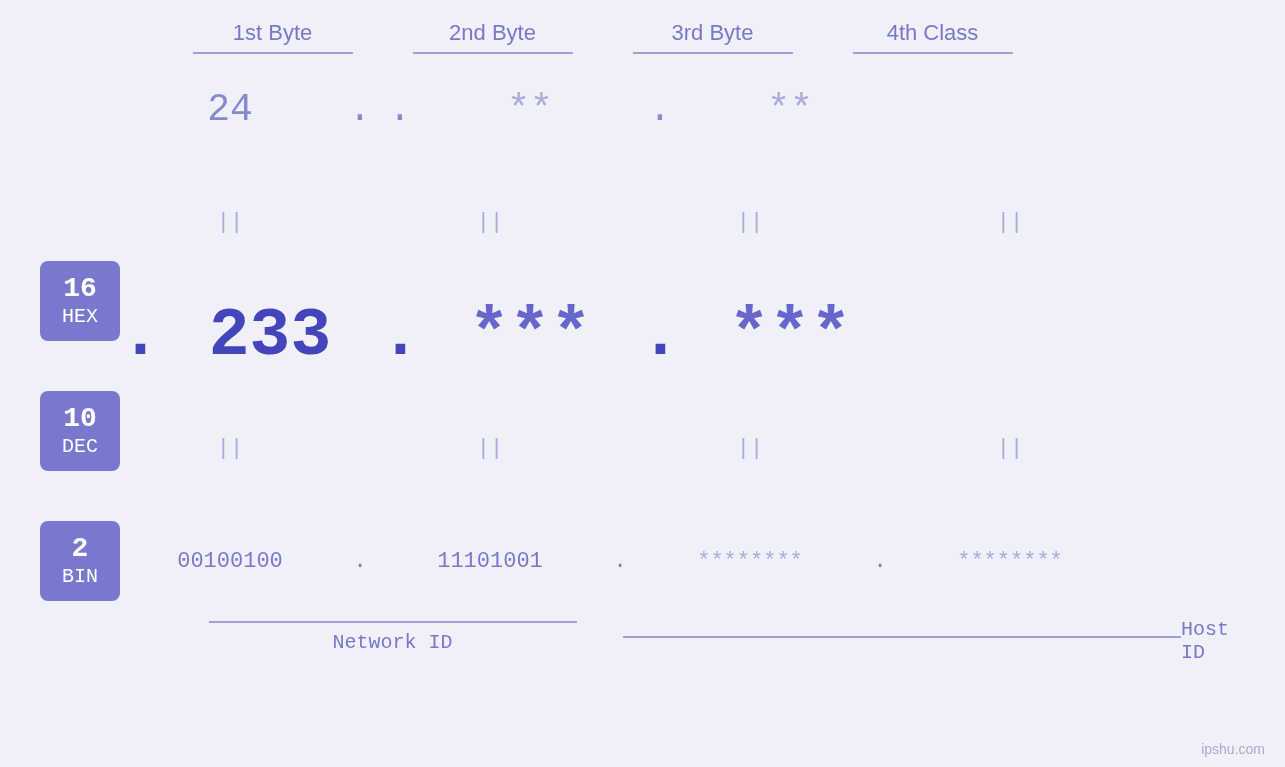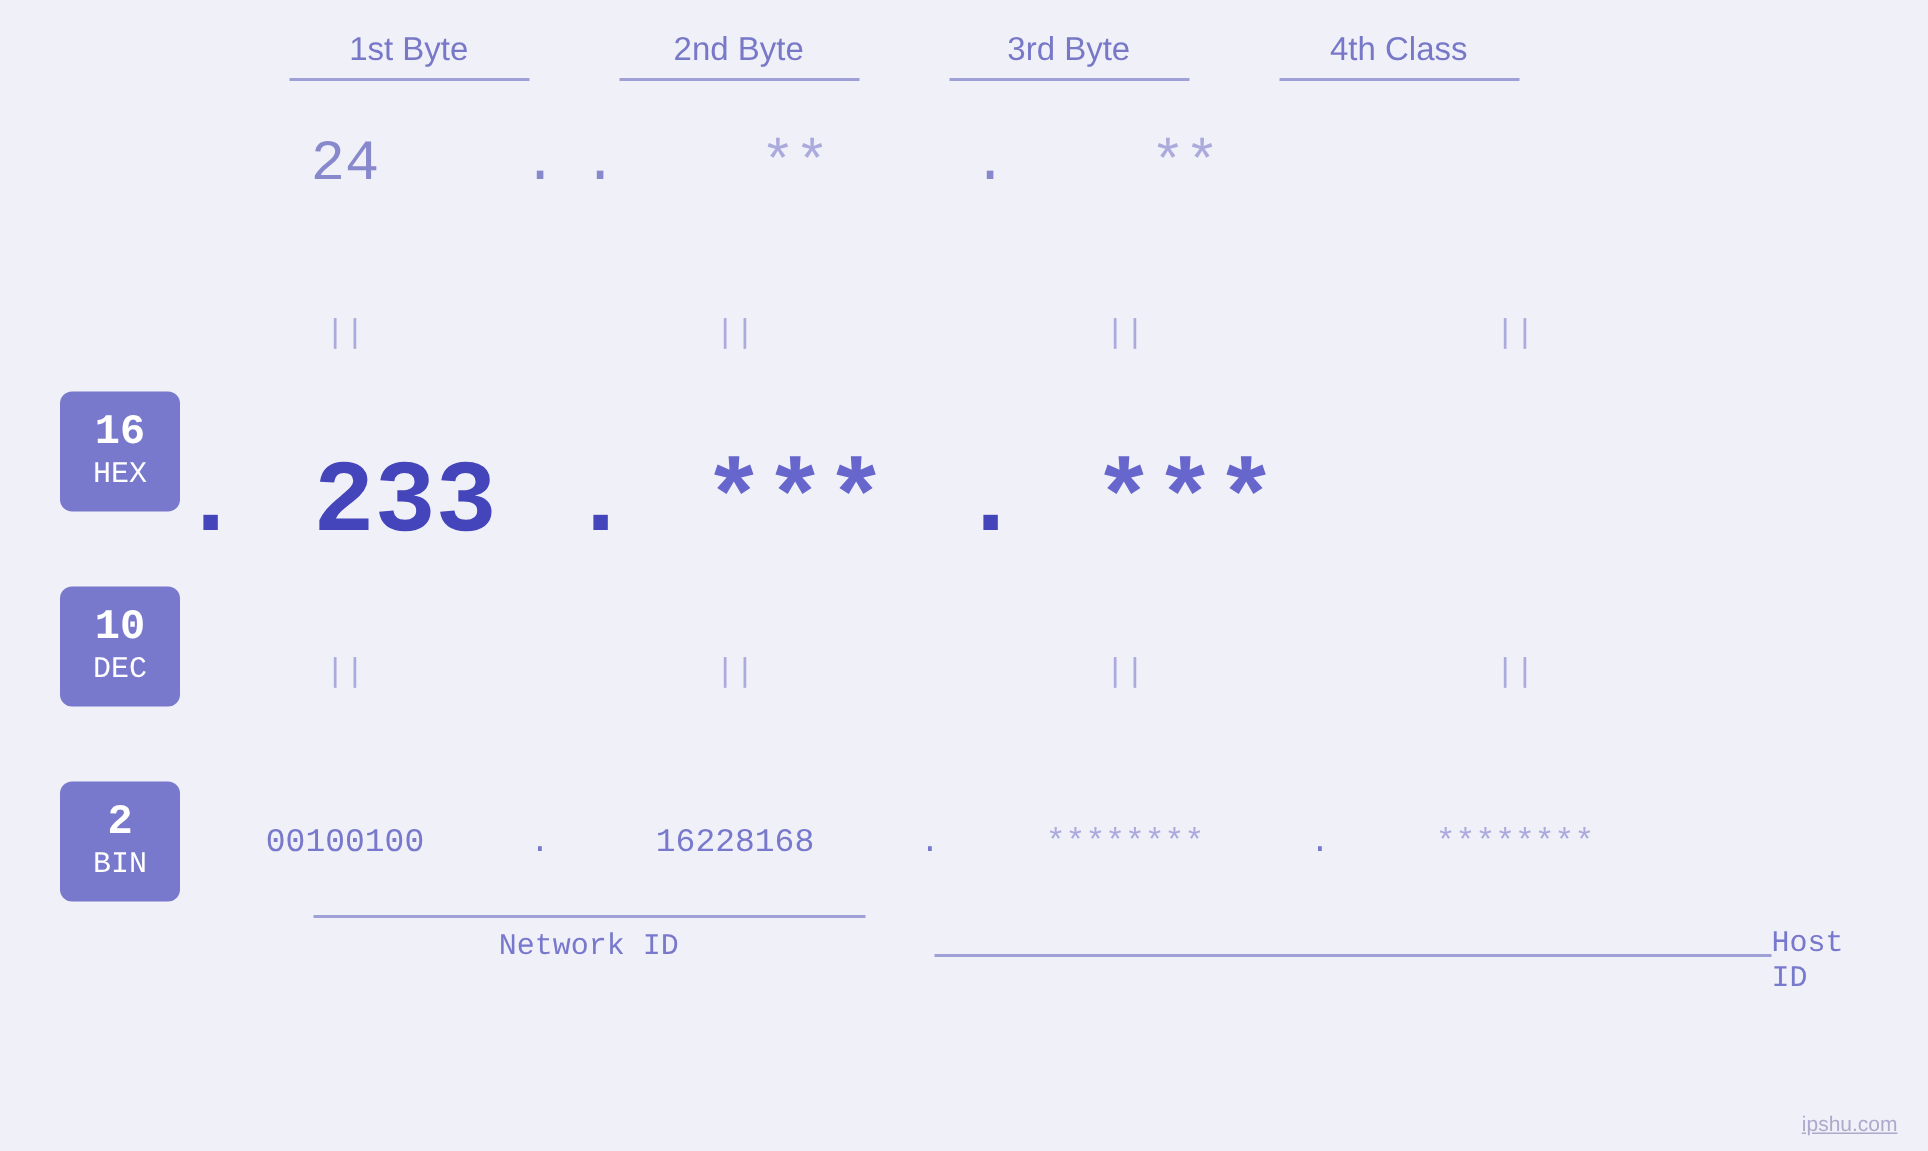--- a/index.html
+++ b/index.html
@@ -198,21 +198,20 @@
     }
 
     
     .watermark {
       position: absolute;
       bottom: 10px;
       right: 20px;
       color: #aaaacc;
       font-size: 14px;
       font-family: Arial, sans-serif;
-      text-decoration: underline;
     }
 
     
     .badge-spacer {
       height: 90px;
       display: flex;
       align-items: center;
     }
 
     .badge-equals-spacer {
@@ -329,36 +328,36 @@
         <div class="equals-dot-spacer"></div>
         <div class="equals-cell">||</div>
       </div>
 
       <div class="data-row">
         <div class="cell">
           <span class="bin-value">00100100</span>
         </div>
         <div class="dot bin-dot">.</div>
         <div class="cell">
-          <span class="bin-value">16228168</span>
+          <span class="bin-value">11101001</span>
         </div>
         <div class="dot bin-dot">.</div>
         <div class="cell">
           <span class="bin-hidden">********</span>
         </div>
         <div class="dot bin-dot">.</div>
         <div class="cell">
           <span class="bin-hidden">********</span>
         </div>
       </div>
 
     </div>
   </div>
 
-  <div style="display:flex; flex-direction:row; margin-left:140px; width:1100px; margin-top:4px;">
+  <div style="display:flex; flex-direction:row; margin-left:140px; width:1100px; margin-top:4px;align-items:center;">
 
     <div style="width:460px; display:flex; flex-direction:column; align-items:center;">
       <div style="width:80%; height:2px; background:#a0a0d8;"></div>
       <span class="bracket-label">Network ID</span>
     </div>
 
     <div style="width:640px; display:flex; flex-direction:row; align-items:center;">
       <div style="width:90%; height:2px; background:#a0a0d8;"></div>
       <span class="bracket-label">Host ID</span>
     </div>

